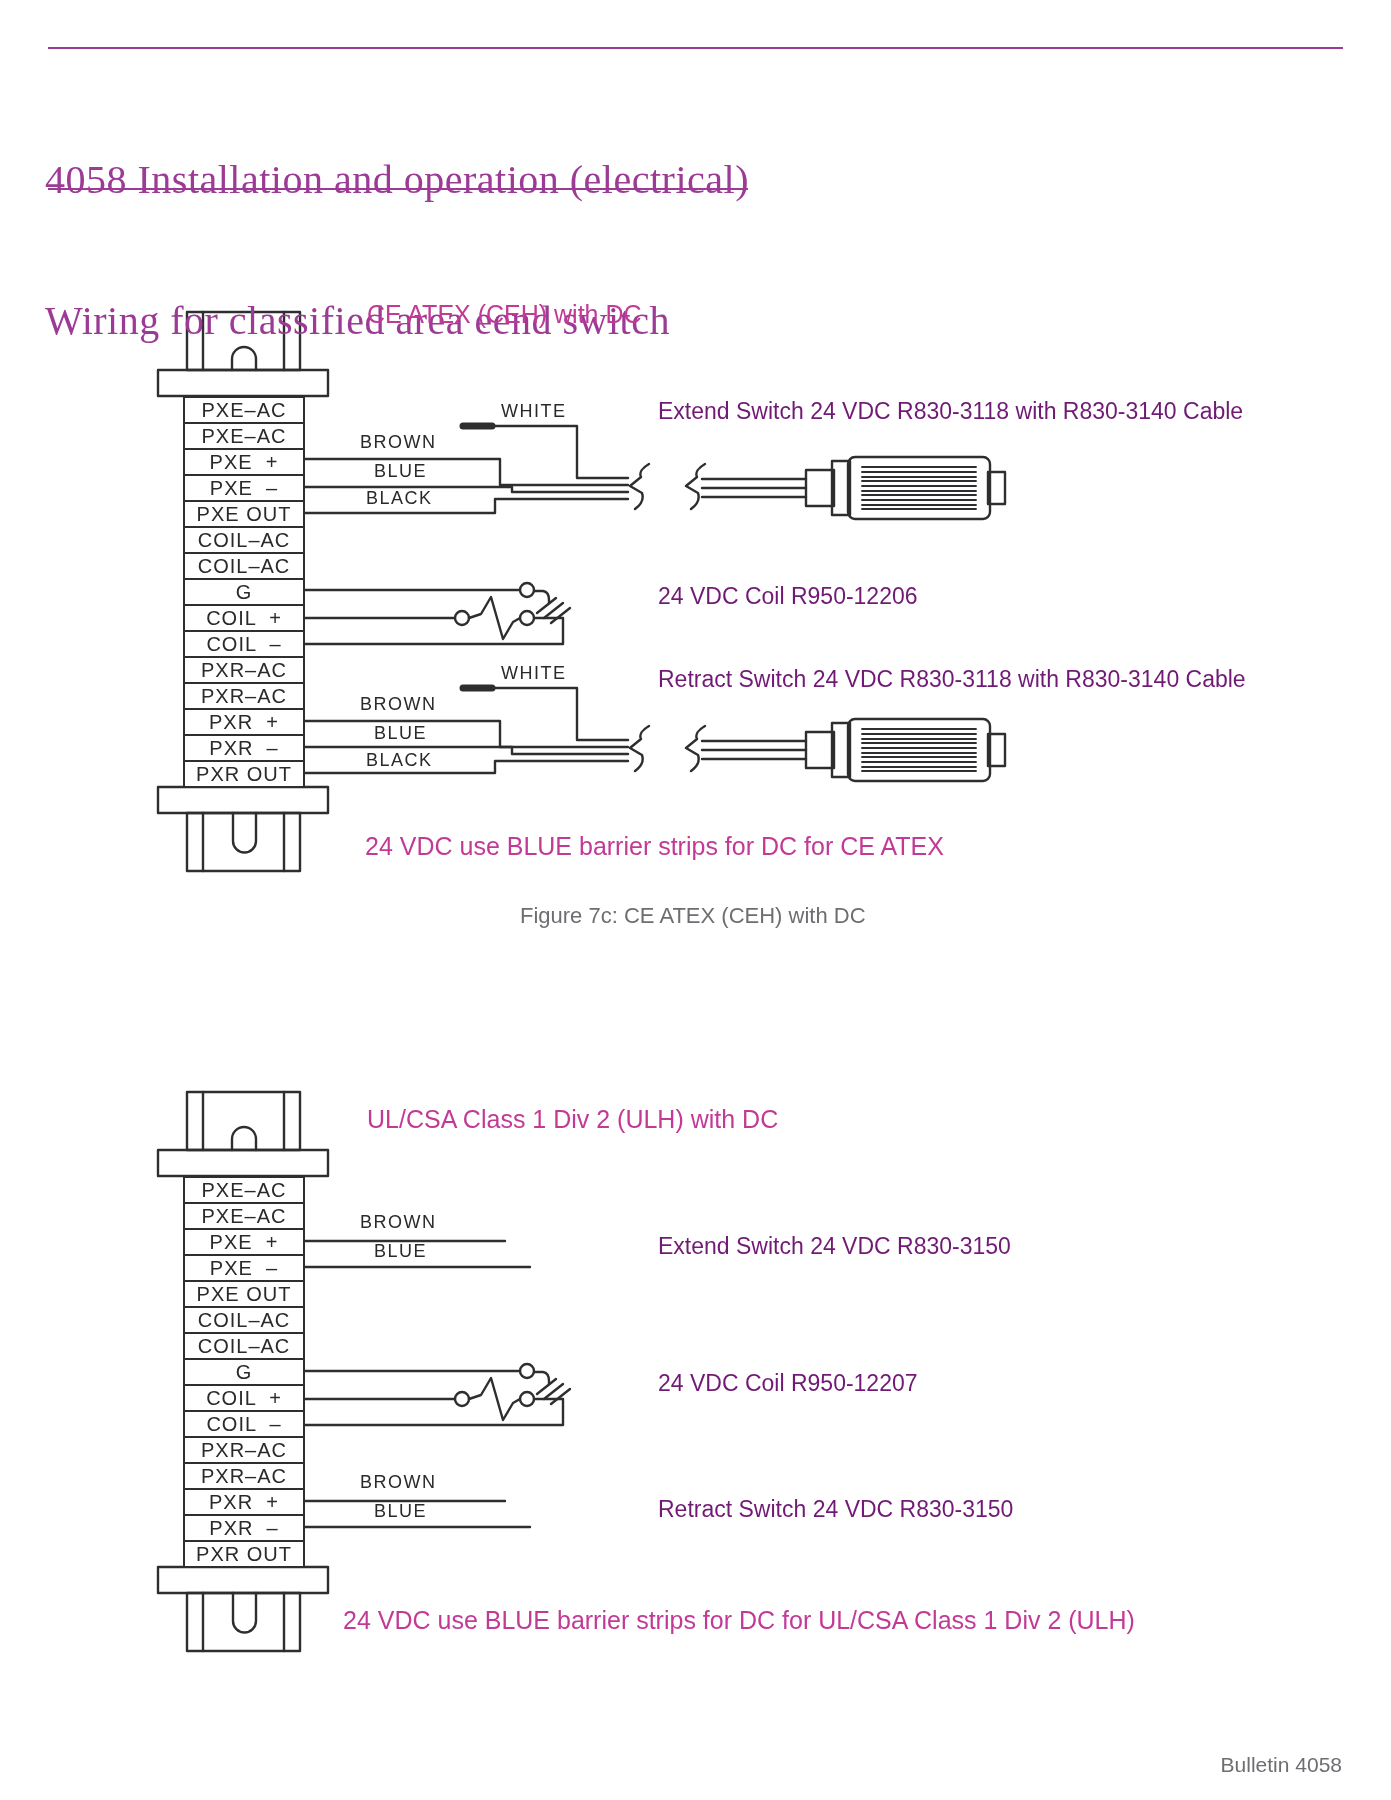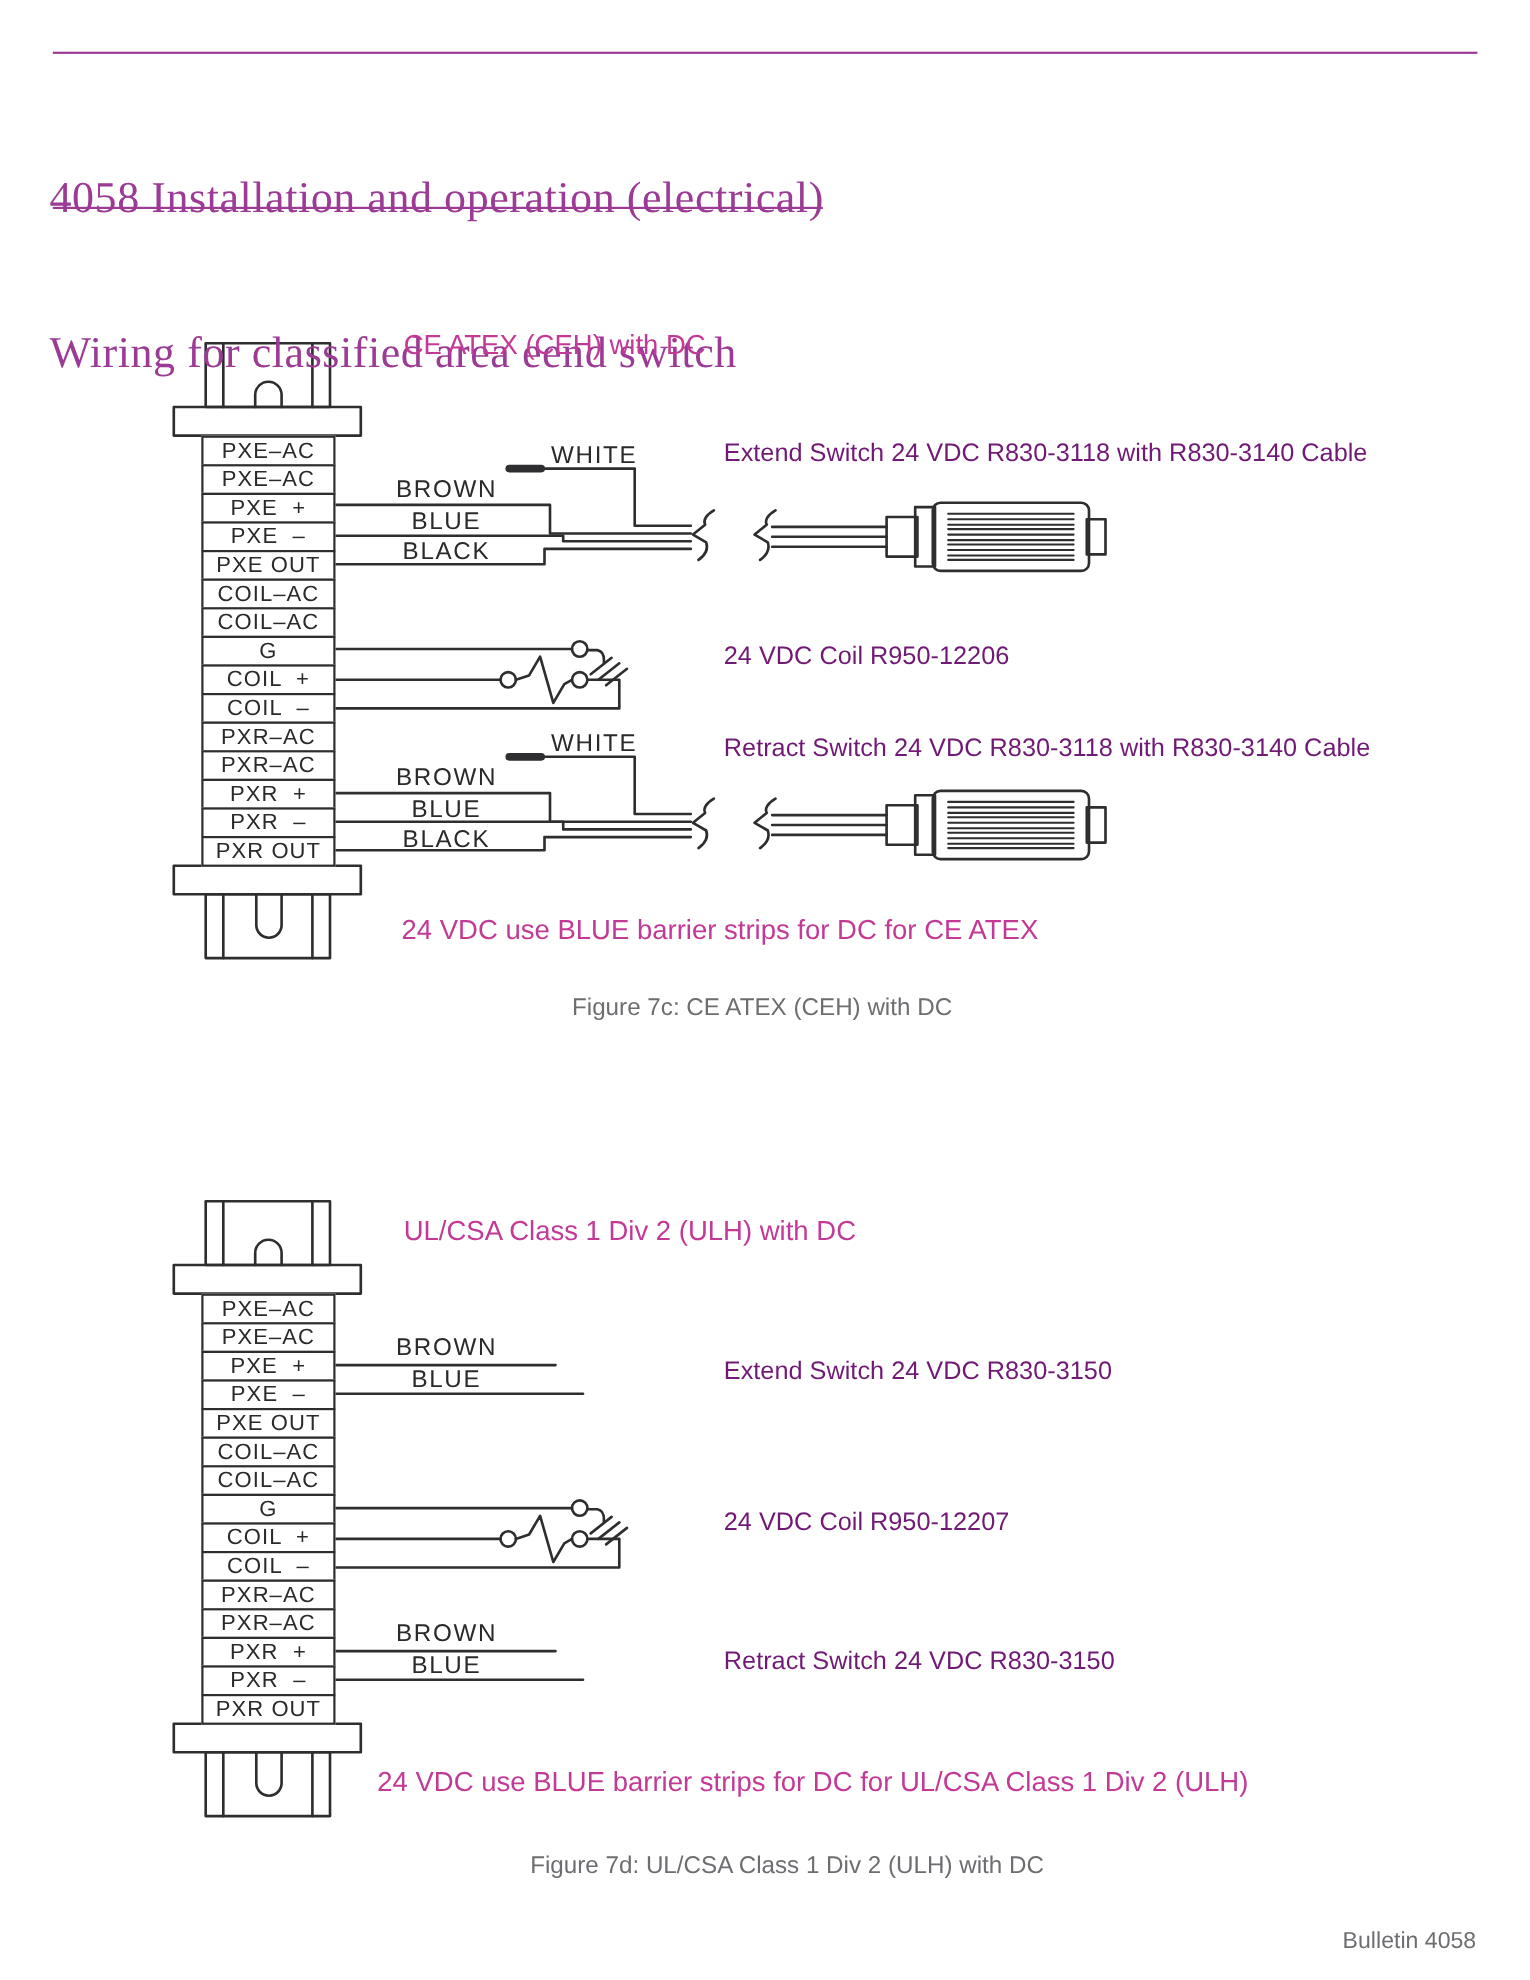--- a/index.html
+++ b/index.html
@@ -17,21 +17,21 @@
     font-family:"Liberation Serif", serif; color:#9c3b95;
     font-size:40px; line-height:47px; font-weight:400; letter-spacing:0.5px;
   }
   .dheader { color:#c23a96; font-size:25px; font-weight:400; }
   .note    { color:#c23a96; font-size:25px; font-weight:400; }
   .desc    { color:#701a75; font-size:23px; font-weight:400; }
   .caption { color:#6d6e71; font-size:22px; font-weight:400; }
   .footer  { color:#6d6e71; font-size:21px; line-height:25px; text-align:right; }
 
   .cadlab {
-    color:#2a2a2c; font-size:22px; font-weight:400; letter-spacing:1.5px;
+    color:#2a2a2c; font-size:18px; font-weight:400; letter-spacing:1.5px;
   }
 
   .tblock { position:absolute; left:183px; width:122px; z-index:2; }
   .trow {
     height:28px; margin-top:-2px; border:2px solid #2e2e30; background:#ffffff;
     text-align:center; font-size:20px; line-height:25px; color:#2a2a2c;
     letter-spacing:1px; white-space:pre;
   }
   .tblock .trow:first-child { margin-top:0; }
 </style>
@@ -245,20 +245,19 @@
   <div class="txt cadlab" style="left:374px; top:1241px;">BLUE</div>
 
   <div class="txt desc" style="left:658px; top:1233px;">Extend Switch 24 VDC R830-3150</div>
   <div class="txt desc" style="left:658px; top:1370px;">24 VDC Coil R950-12207</div>
   <div class="txt desc" style="left:658px; top:1496px;">Retract Switch 24 VDC R830-3150</div>
 
   <div class="txt cadlab" style="left:360px; top:1472px;">BROWN</div>
   <div class="txt cadlab" style="left:374px; top:1501px;">BLUE</div>
 
   <div class="txt note" style="left:343px; top:1606px;">24 VDC use BLUE barrier strips for DC for UL/CSA Class 1 Div 2 (ULH)</div>
-  <div class="txt caption" style="left:482px; top:1683px;">Figure 7d: UL/CSA Class 1 Div 2 (ULH) with DC</div>
 
   <div class="txt footer" style="right:49px; top:1702px;">
     <div>Bulletin 4058</div>
     
   </div>
 
 </div>
 
 </body></html>

